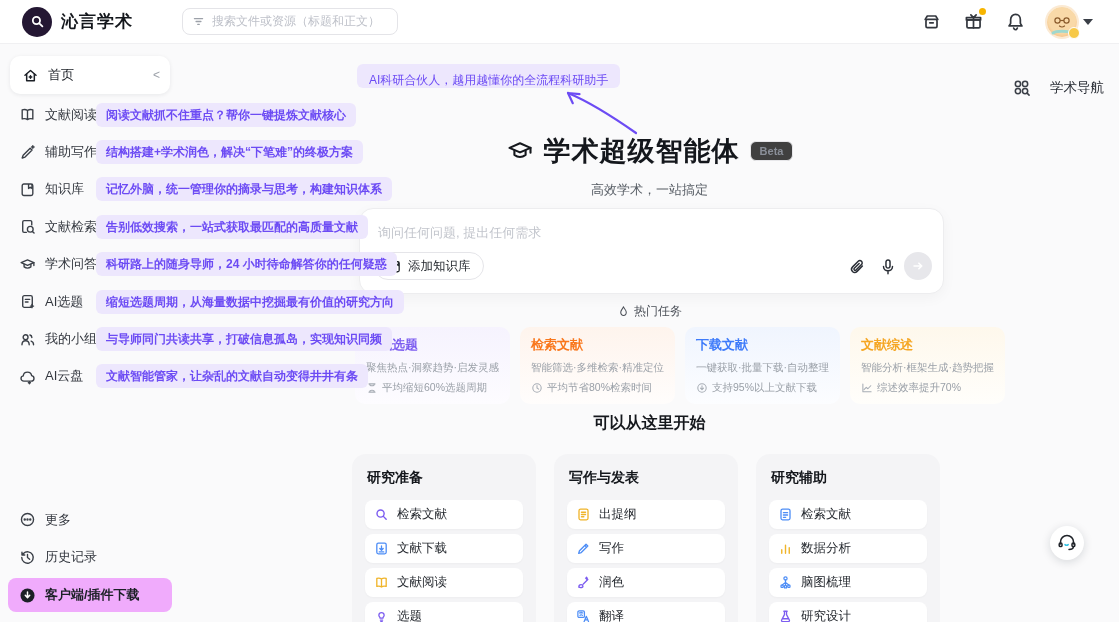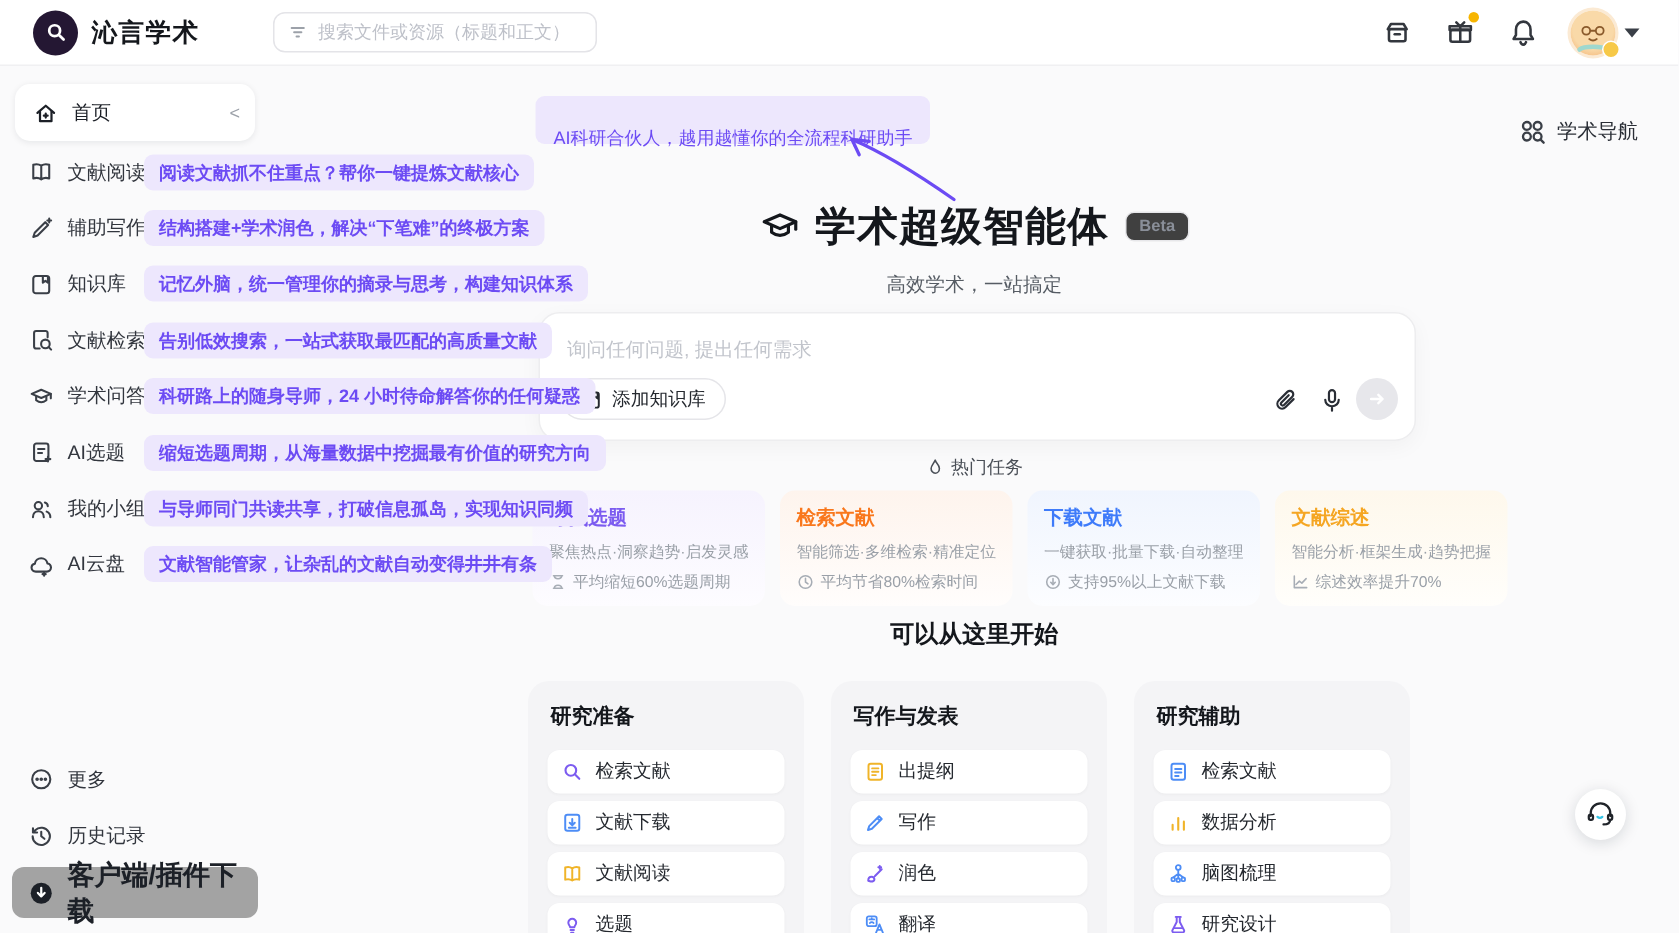--- a/index.html
+++ b/index.html
@@ -49,32 +49,32 @@
     position:relative; height:37.4px; display:flex; align-items:center;
     padding-left:19px; gap:9px; font-size:13px; color:#32363E; cursor:pointer;
   }
   .nav-item .icon { color:#3A3F47; }
   .tooltip {
     position:absolute; left:96px; top:50%; transform:translateY(-50%);
     background:#EDE7FD; color:#6C4BF4; font-size:12px; font-weight:600; line-height:1;
     padding:6px 10px; border-radius:6px; white-space:nowrap; z-index:45; pointer-events:none;
   }
   .sidebar-footer { position:absolute; left:0; right:0; bottom:6px; }
-  .dl-pill { margin:2px 8px 4px 8px; height:34px; background:#a3a3a3; border-radius:8px;
-    display:flex; align-items:center; padding:0 11px; gap:9px; font-size:18px; font-weight:600;
+  .dl-pill { margin:2px 8px 4px 8px; height:34px; background:#f0abfc; border-radius:8px;
+    display:flex; align-items:center; padding:0 11px; gap:9px; font-size:13px; font-weight:600;
     color:#1C2027; cursor:pointer; }
 
   
   .banner {
     position:absolute; left:357px; top:64px; height:24px; line-height:24px;
-    background:#EDE7FD; color:#6C4BF4; font-size:12px; padding:16px 12px;
+    background:#EDE7FD; color:#6C4BF4; font-size:12px; padding:4px 12px;
     border-radius:6px; white-space:nowrap; z-index:10;
   }
   .banner-arrow { position:absolute; left:560px; top:89px; z-index:10; }
-  .nav-link { position:absolute; left:1012px; top:78px; display:flex; align-items:center; gap:7px;
+  .nav-link { position:absolute; left:1012px; top:78px; display:flex; align-items:center; gap:19px;
     font-size:13.5px; color:#2A2E36; cursor:pointer; z-index:10; }
   .hero { position:absolute; left:180px; right:0; top:133px; display:flex; align-items:center;
     justify-content:center; gap:10px; }
   .hero h1 { font-size:27px; font-weight:700; color:#14171C; letter-spacing:1px; }
   .beta { font-size:11px; color:#8A8F99; background:#404040; border:1px solid #E7E7EA;
     border-radius:6px; padding:3px 9px; font-weight:600; }
   .subtitle { position:absolute; left:180px; right:0; top:181px; text-align:center;
     font-size:13px; color:#565C64; }
 
   .composer { position:absolute; left:359px; top:208px; width:585px; height:86px;

